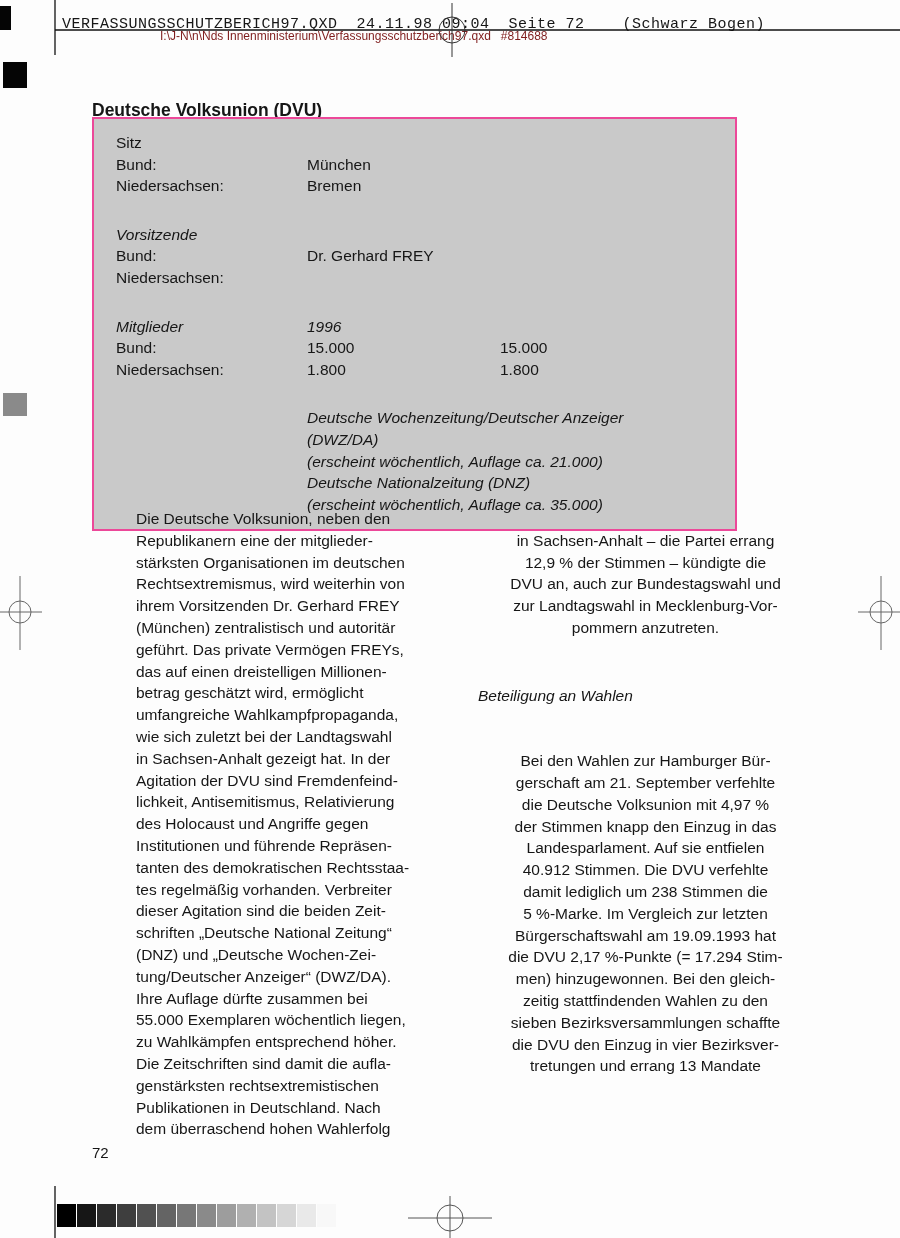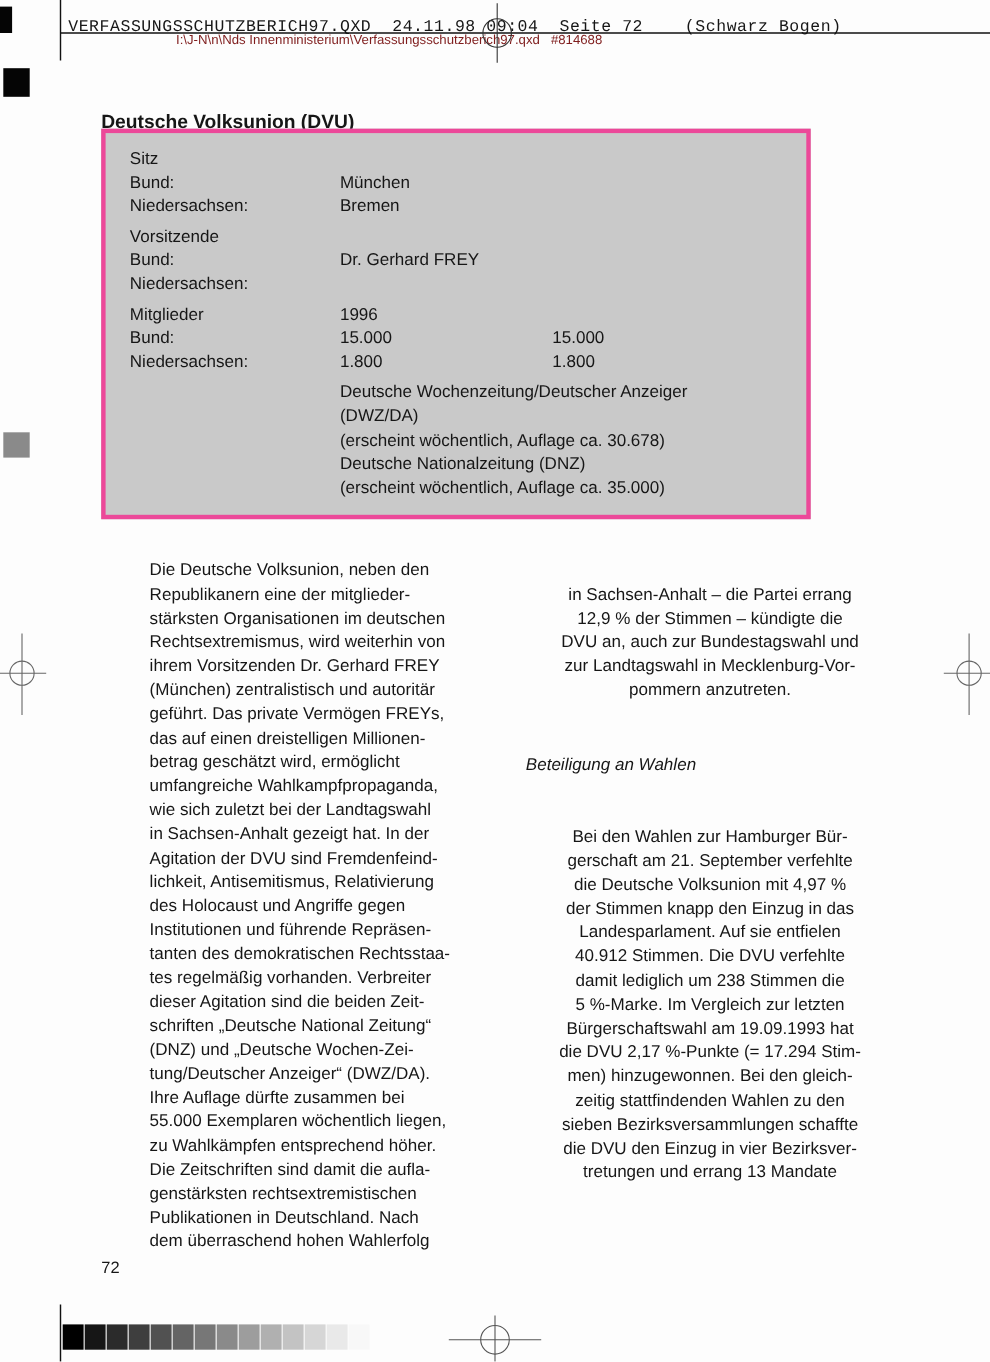--- a/index.html
+++ b/index.html
@@ -17,26 +17,26 @@
     font-size:15px;letter-spacing:.5px;white-space:pre;
   }
   .hdr2{
     left:136px;top:29px;font-size:12px;color:#7f1d1d;white-space:pre;margin-left:24px;
   }
   
   .title{left:92px;top:80px;font-size:17.5px;font-weight:bold;margin-top:20px;}
   
   .infobox{
     left:92px;top:117px;width:645px;box-sizing:border-box;
-    background:#c9c9c9;border:4px solid #ec4899;
+    background:#c9c9c9;border:2px solid #ec4899;
     padding:13px 20px 14px 22px;
     font-size:15.5px;line-height:21.6px;
   }
   .ib-row{display:grid;grid-template-columns:191px 193px auto;}
-  .ib-row.g2{margin-top:6px;}
+  .ib-row.g2{margin-top:27px;font-style:italic;}
   .ib-value{white-space:pre-line;}
   
   .col{position:absolute;top:508px;font-size:15.5px;line-height:21.8px;white-space:pre-line;margin-left:44px;}
   .col-left{left:92px;width:335px;}
   .col-right{left:434px;width:335px;}
   .col-right .para{white-space:pre-line;text-align:center;}
   .sub-heading{
     font-style:italic;font-size:15.5px;
     margin:24px 0 22px 0;white-space:normal;
   }
@@ -125,21 +125,21 @@
     <span class="ib-value">15.000</span>
   </div>
   <div class="ib-row">
     <span class="ib-label">Niedersachsen:</span>
     <span class="ib-value">1.800</span>
     <span class="ib-value">1.800</span>
   </div>
   <div class="ib-row g2">
     <span class="ib-value" style="grid-column:2 / span 2;">Deutsche Wochenzeitung/Deutscher Anzeiger
 (DWZ/DA)
-(erscheint wöchentlich, Auflage ca. 30.678)
+(erscheint wöchentlich, Auflage ca. 21.000)
 Deutsche Nationalzeitung (DNZ)
 (erscheint wöchentlich, Auflage ca. 35.000)</span>
   </div>
 </div>
 
 <div class="col col-left">Die Deutsche Volksunion, neben den
 Republikanern eine der mitglieder-
 stärksten Organisationen im deutschen
 Rechtsextremismus, wird weiterhin von
 ihrem Vorsitzenden Dr. Gerhard FREY

